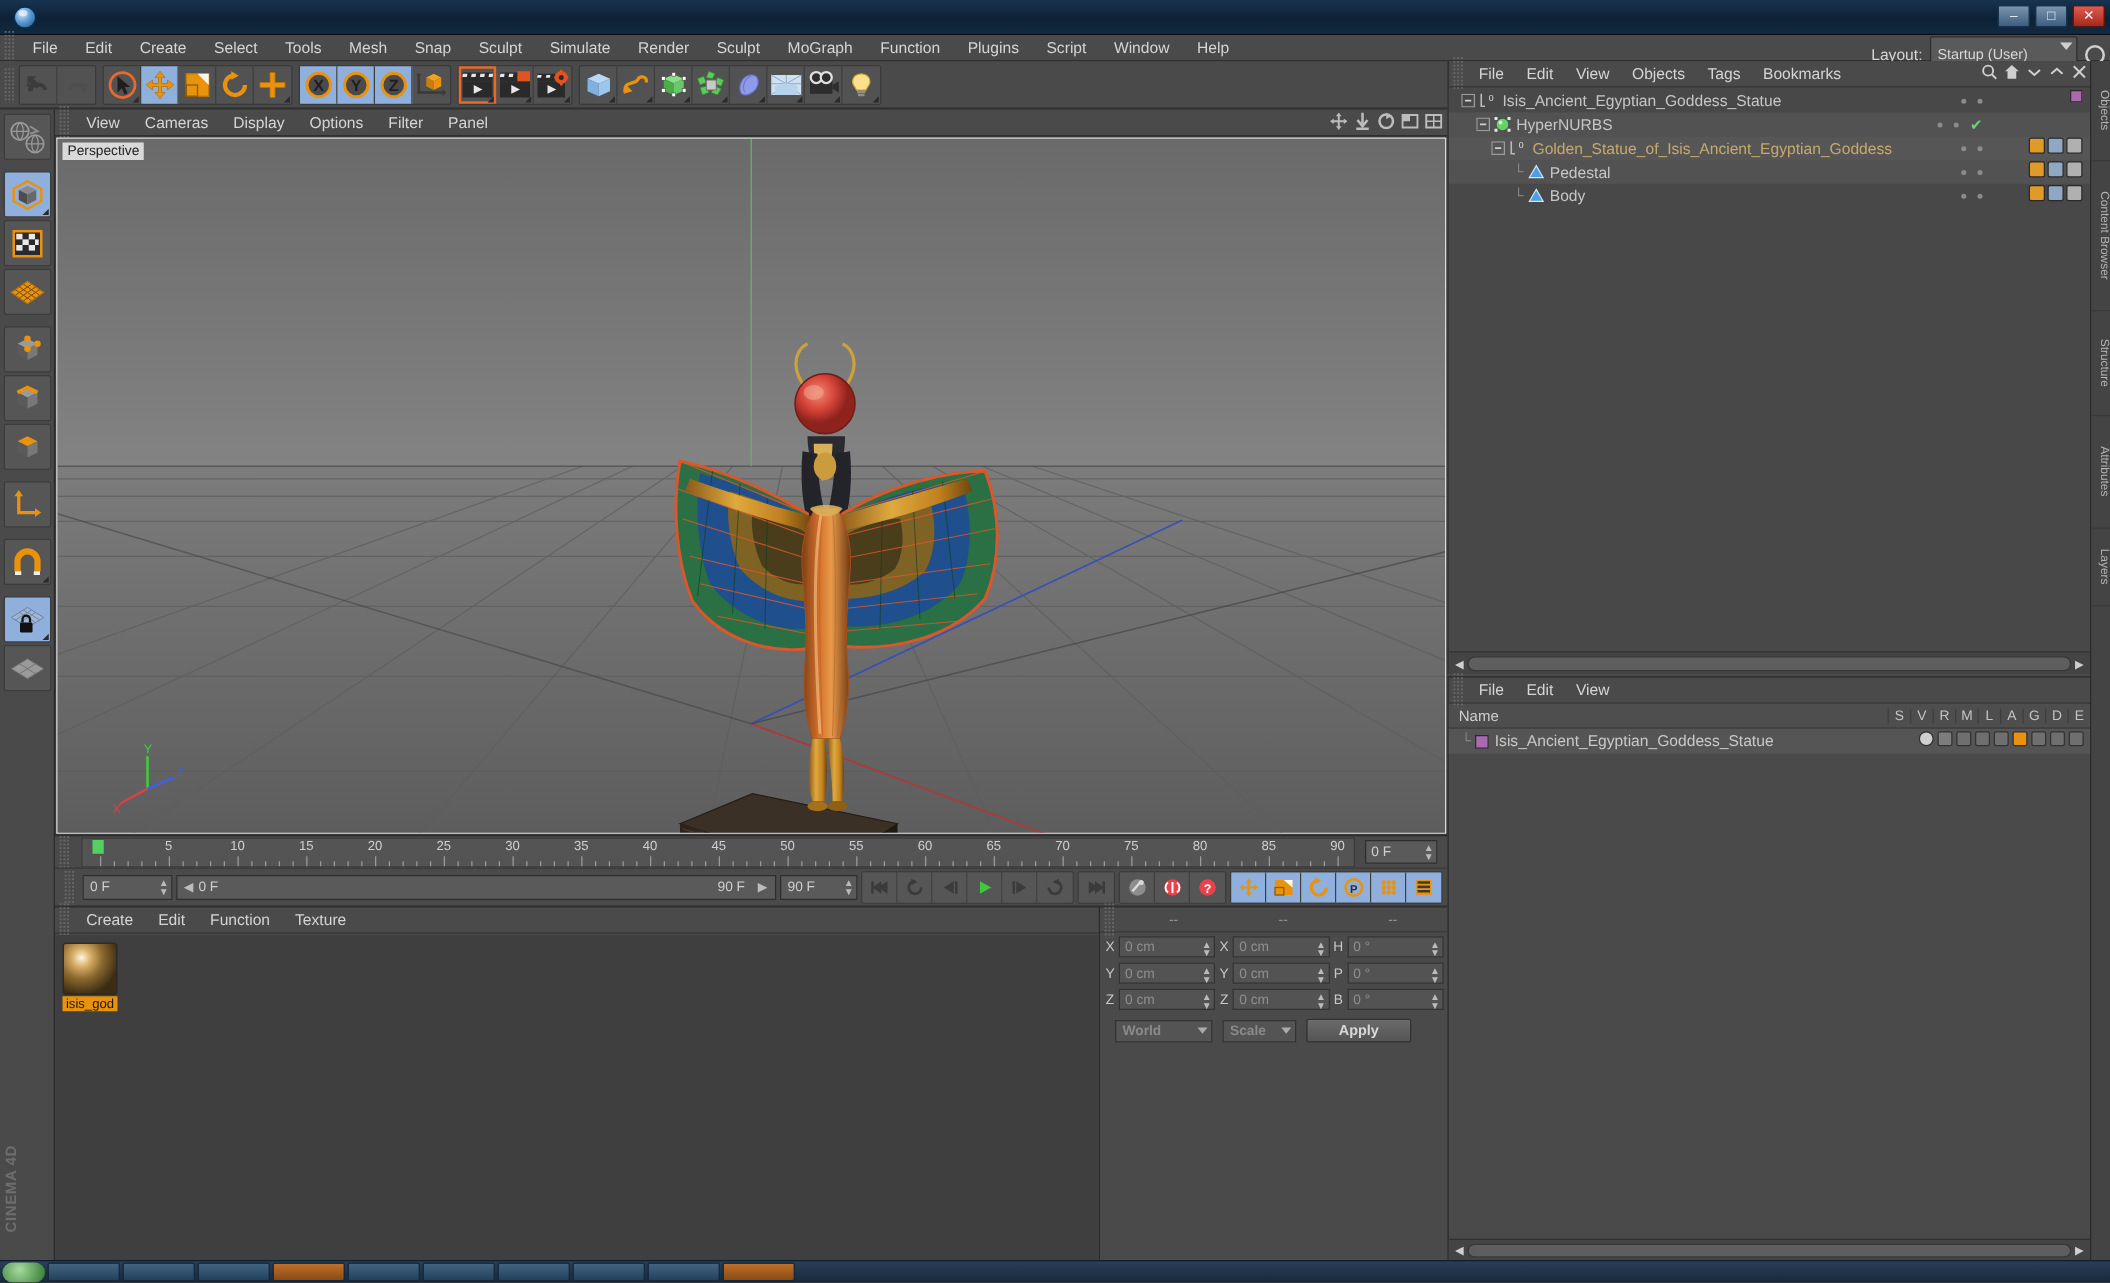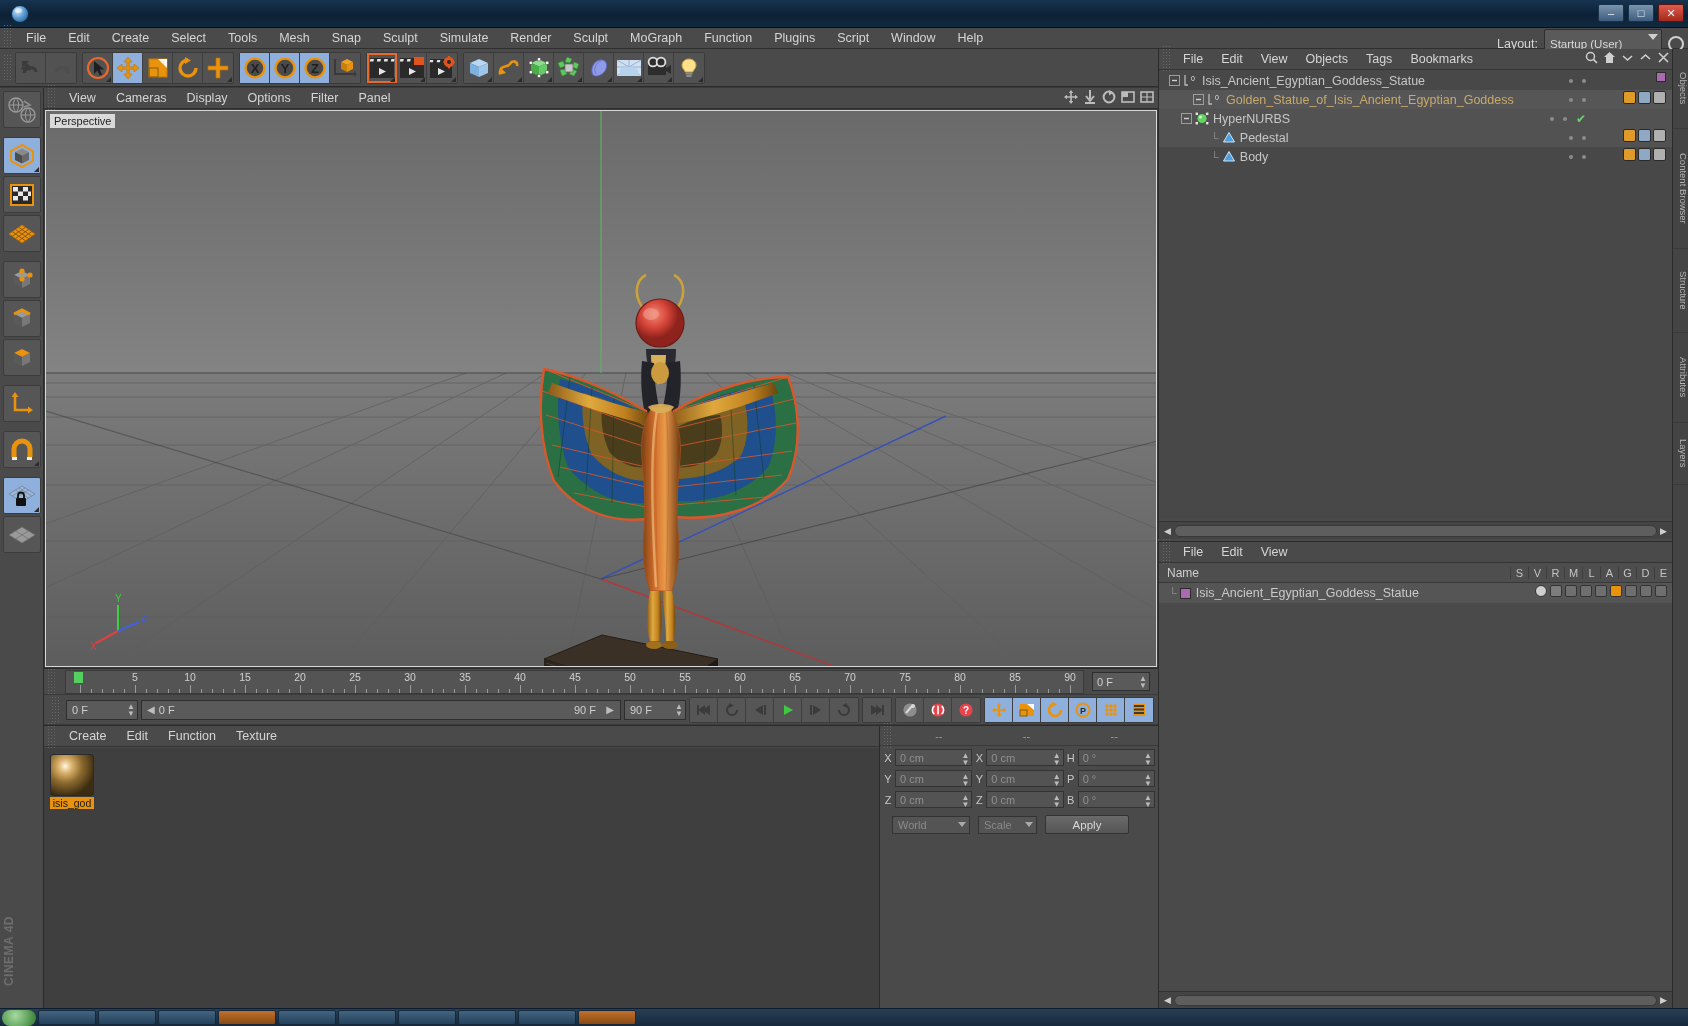--- a/index.html
+++ b/index.html
@@ -1151,21 +1151,21 @@
       <span>0 cm</span>
       <span class="spin">▲<br>▼</span>
       </span>
     <span class="clab">B</span>
     <span class="cfield">
       <span>0 °</span>
       <span class="spin">▲<br>▼</span>
       </span>
   </div>
 
-  <div style="display:flex;gap:8px;padding:6px 8px 0 12px;align-items:center;">
+  <div style="display:flex;gap:8px;padding:6px 8px 0 12px;align-items:center;font-weight:bold;">
     <div class="csel" style="width:78px">
       <span>World</span>
       <span class="arw"></span>
     </div>
     <div class="csel" style="width:59px">
       <span>Scale</span>
       <span class="arw"></span>
     </div>
     <div id="applybtn" style="width:84px">Apply</div>
   </div>
@@ -1231,46 +1231,20 @@
         <span class="otext">Isis_Ancient_Egyptian_Goddess_Statue</span>
         <span class="otags">
           <span style="width:10px;height:10px;background:#a96ab0;display:block;border:1px solid #2b2b2b"></span>
         </span>
         <span class="odots">
           <span class="dot"></span>
           <span class="dot"></span>
         </span>
       </div>
 
-      <div class="orow" style="background:#565656">
-        <span style="width:34px"></span>
-        <span style="margin-right:3px">
-          <svg width="11" height="11" viewBox="0 0 11 11">
-              <rect x="0.5" y="0.5" width="10" height="10" fill="none" stroke="#9d9d9d"></rect>
-              <path d="M3 5.5 H8" stroke="#cfcfcf" stroke-width="1.4"></path>
-            </svg>
-          </span>
-        <span style="margin-right:4px">
-          <svg width="15" height="13" viewBox="0 0 15 13">
-              <path d="M2 1 V11 H5" fill="none" stroke="#b9b9b9" stroke-width="1.3"></path>
-              <text x="8" y="6.5" font-size="7" fill="#e0e0e0" font-family="Liberation Sans, sans-serif">0</text>
-            </svg>
-          </span>
-        <span class="otext sel">Golden_Statue_of_Isis_Ancient_Egyptian_Goddess</span>
-        <span class="odots">
-          <span class="dot"></span>
-          <span class="dot"></span>
-        </span>
-        <span class="otags">
-          <span class="tagico" style="background:#e09a2a"></span>
-          <span class="tagico" style="background:#8fa8c4"></span>
-          <span class="tagico" style="background:#b0b0b0"></span>
-        </span>
-      </div>
-
       <div class="orow alt">
         <span style="width:22px"></span>
         <span style="margin-right:3px">
           <svg width="11" height="11" viewBox="0 0 11 11">
               <rect x="0.5" y="0.5" width="10" height="10" fill="none" stroke="#9d9d9d"></rect>
               <path d="M3 5.5 H8" stroke="#cfcfcf" stroke-width="1.4"></path>
             </svg>
           </span>
         <span style="margin-right:4px">
           <svg width="14" height="13" viewBox="0 0 14 13">
@@ -1285,20 +1259,46 @@
             </svg>
           </span>
         <span class="otext">HyperNURBS</span>
         <span class="odots">
           <span class="dot"></span>
           <span class="dot"></span>
           <span class="dot chk">✔</span>
         </span>
       </div>
 
+      <div class="orow" style="background:#565656">
+        <span style="width:34px"></span>
+        <span style="margin-right:3px">
+          <svg width="11" height="11" viewBox="0 0 11 11">
+              <rect x="0.5" y="0.5" width="10" height="10" fill="none" stroke="#9d9d9d"></rect>
+              <path d="M3 5.5 H8" stroke="#cfcfcf" stroke-width="1.4"></path>
+            </svg>
+          </span>
+        <span style="margin-right:4px">
+          <svg width="15" height="13" viewBox="0 0 15 13">
+              <path d="M2 1 V11 H5" fill="none" stroke="#b9b9b9" stroke-width="1.3"></path>
+              <text x="8" y="6.5" font-size="7" fill="#e0e0e0" font-family="Liberation Sans, sans-serif">0</text>
+            </svg>
+          </span>
+        <span class="otext sel">Golden_Statue_of_Isis_Ancient_Egyptian_Goddess</span>
+        <span class="odots">
+          <span class="dot"></span>
+          <span class="dot"></span>
+        </span>
+        <span class="otags">
+          <span class="tagico" style="background:#e09a2a"></span>
+          <span class="tagico" style="background:#8fa8c4"></span>
+          <span class="tagico" style="background:#b0b0b0"></span>
+        </span>
+      </div>
+
       <div class="orow alt">
         <span style="width:52px"></span>
         <span style="margin-right:3px;color:#8d8d8d;font-size:11px">└</span>
         <span style="margin-right:4px">
           <svg width="14" height="13" viewBox="0 0 14 13">
               <path d="M7 1.5 L12.5 11 H1.5 Z" fill="#4d9fe0" stroke="#cfe4f7" stroke-width="1"></path>
             </svg>
           </span>
         <span class="otext">Pedestal</span>
         <span class="odots">

